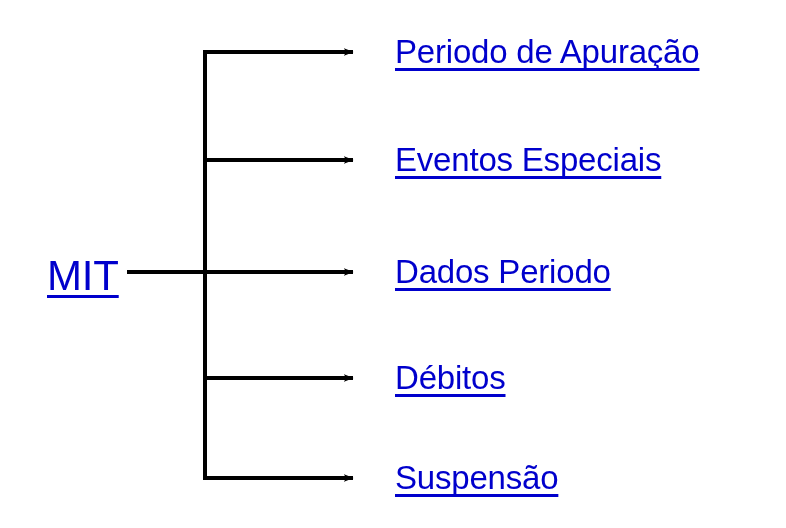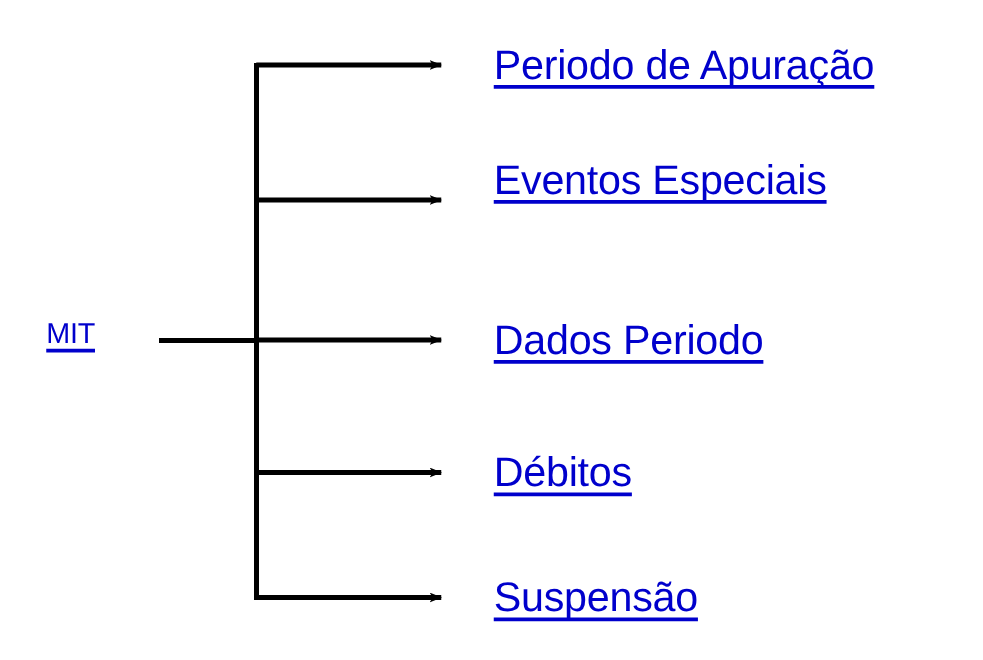--- a/index.html
+++ b/index.html
@@ -38,29 +38,30 @@
     text-decoration-thickness: 3px;
     text-underline-offset: 5px;
     text-decoration-skip-ink: none;
     cursor: pointer;
   }
   .root-label {
     position: absolute;
     white-space: nowrap;
     color: #0000cc;
     font-family: "Liberation Sans", sans-serif;
-    font-size: 23px;
+    font-size: 42px;
     font-weight: 400;
     line-height: 1;
     letter-spacing: -0.2px;
     text-decoration: underline;
     text-decoration-thickness: 3px;
     text-underline-offset: 5px;
     text-decoration-skip-ink: none;
     cursor: pointer;
+    margin-left: 10px;
   }
 </style>
 </head>
 <body>
 
 <div id="canvas">
 
   <svg id="edges" viewBox="0 0 786 528" aria-hidden="true">
     <defs>
       <marker id="arrowhead" markerWidth="10" markerHeight="8" refX="9.4" refY="4" orient="auto" markerUnits="userSpaceOnUse">
@@ -76,21 +77,21 @@
     <line x1="205" y1="160" x2="353" y2="160" stroke="#000000" stroke-width="4" marker-end="url(#arrowhead)"></line>
     <line x1="205" y1="272" x2="353" y2="272" stroke="#000000" stroke-width="4" marker-end="url(#arrowhead)"></line>
     <line x1="205" y1="378" x2="353" y2="378" stroke="#000000" stroke-width="4" marker-end="url(#arrowhead)"></line>
     <line x1="205" y1="478" x2="353" y2="478" stroke="#000000" stroke-width="4" marker-end="url(#arrowhead)"></line>
   </svg>
 
   <span class="root-label" style="left:37px; top:255px;">MIT</span>
 
   <span class="node-label" style="left:395px; top:35px;">Periodo de Apuração</span>
 
-  <span class="node-label" style="left:395px; top:127px;text-align:center;">Eventos Especiais</span>
+  <span class="node-label" style="left:395px; top:143px;text-align:center;">Eventos Especiais</span>
 
   <span class="node-label" style="left:395px; top:255px;">Dados Periodo</span>
 
   <span class="node-label" style="left:395px; top:461px;">Suspensão</span>
 
   <span class="node-label" style="left:395px; top:361px;">Débitos</span>
 
 </div>
 
 </body></html>

